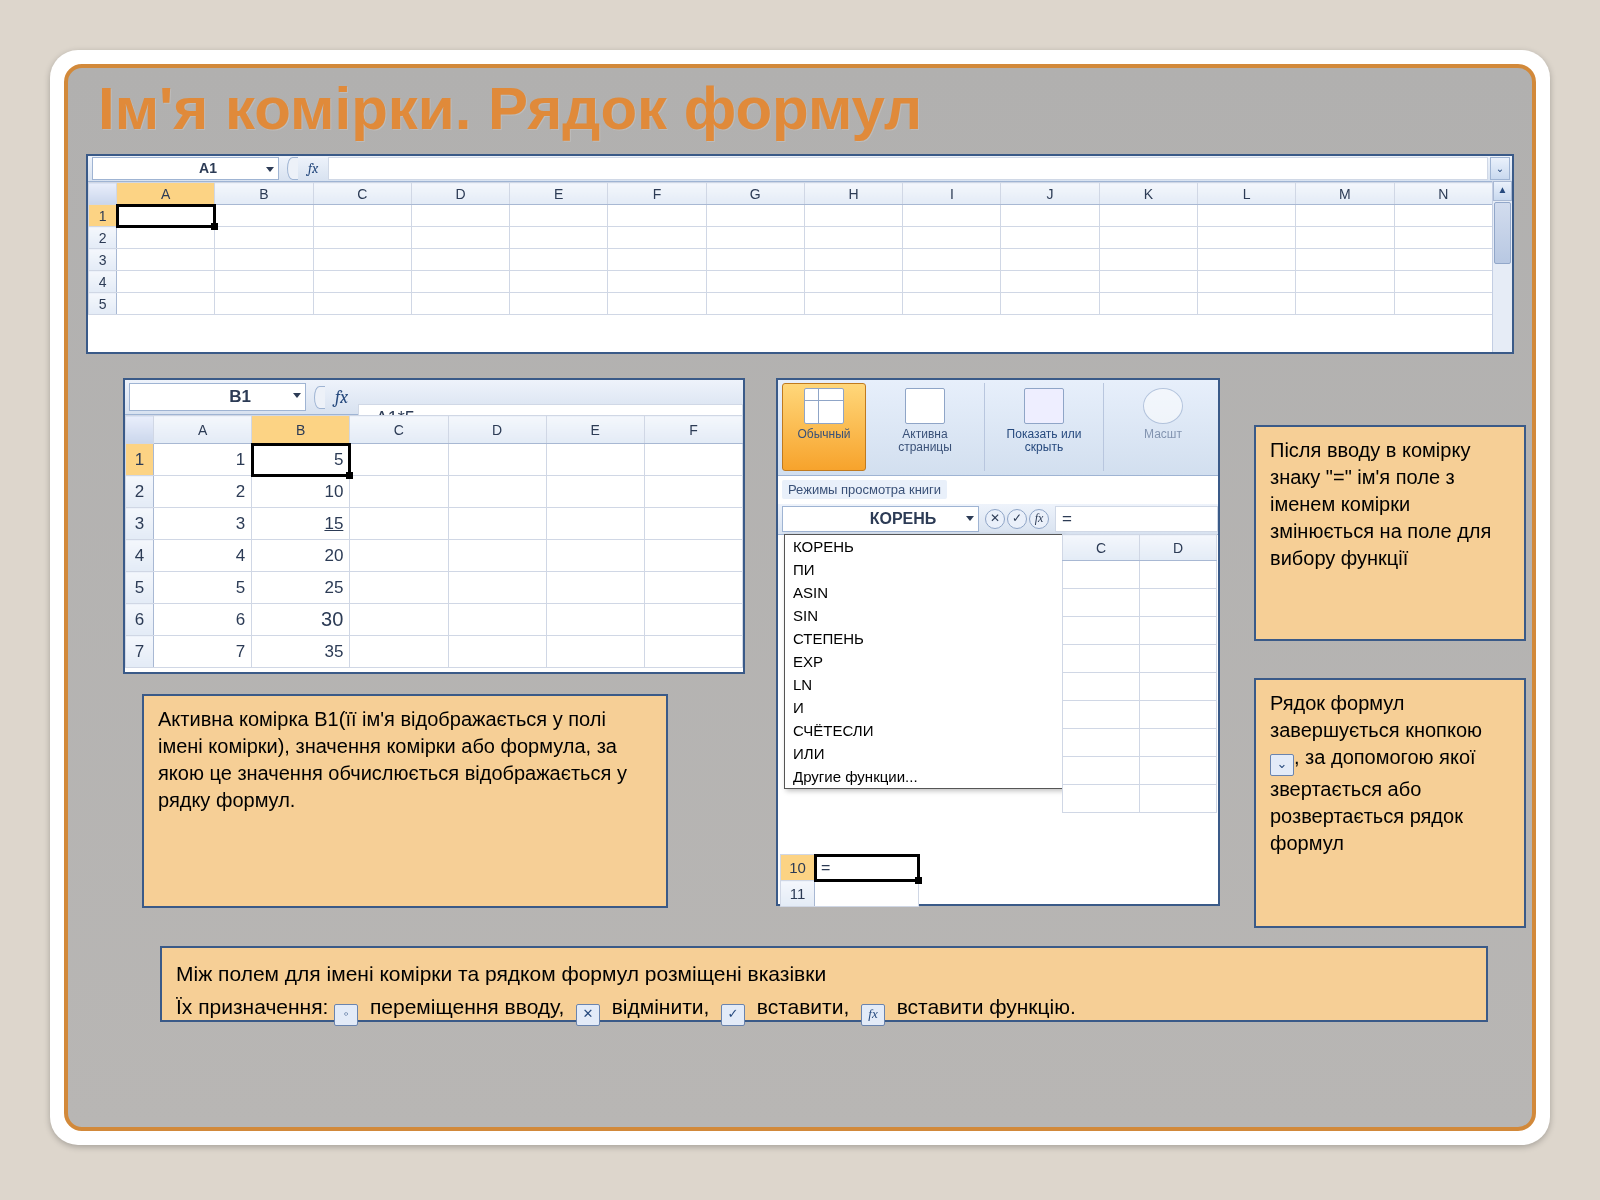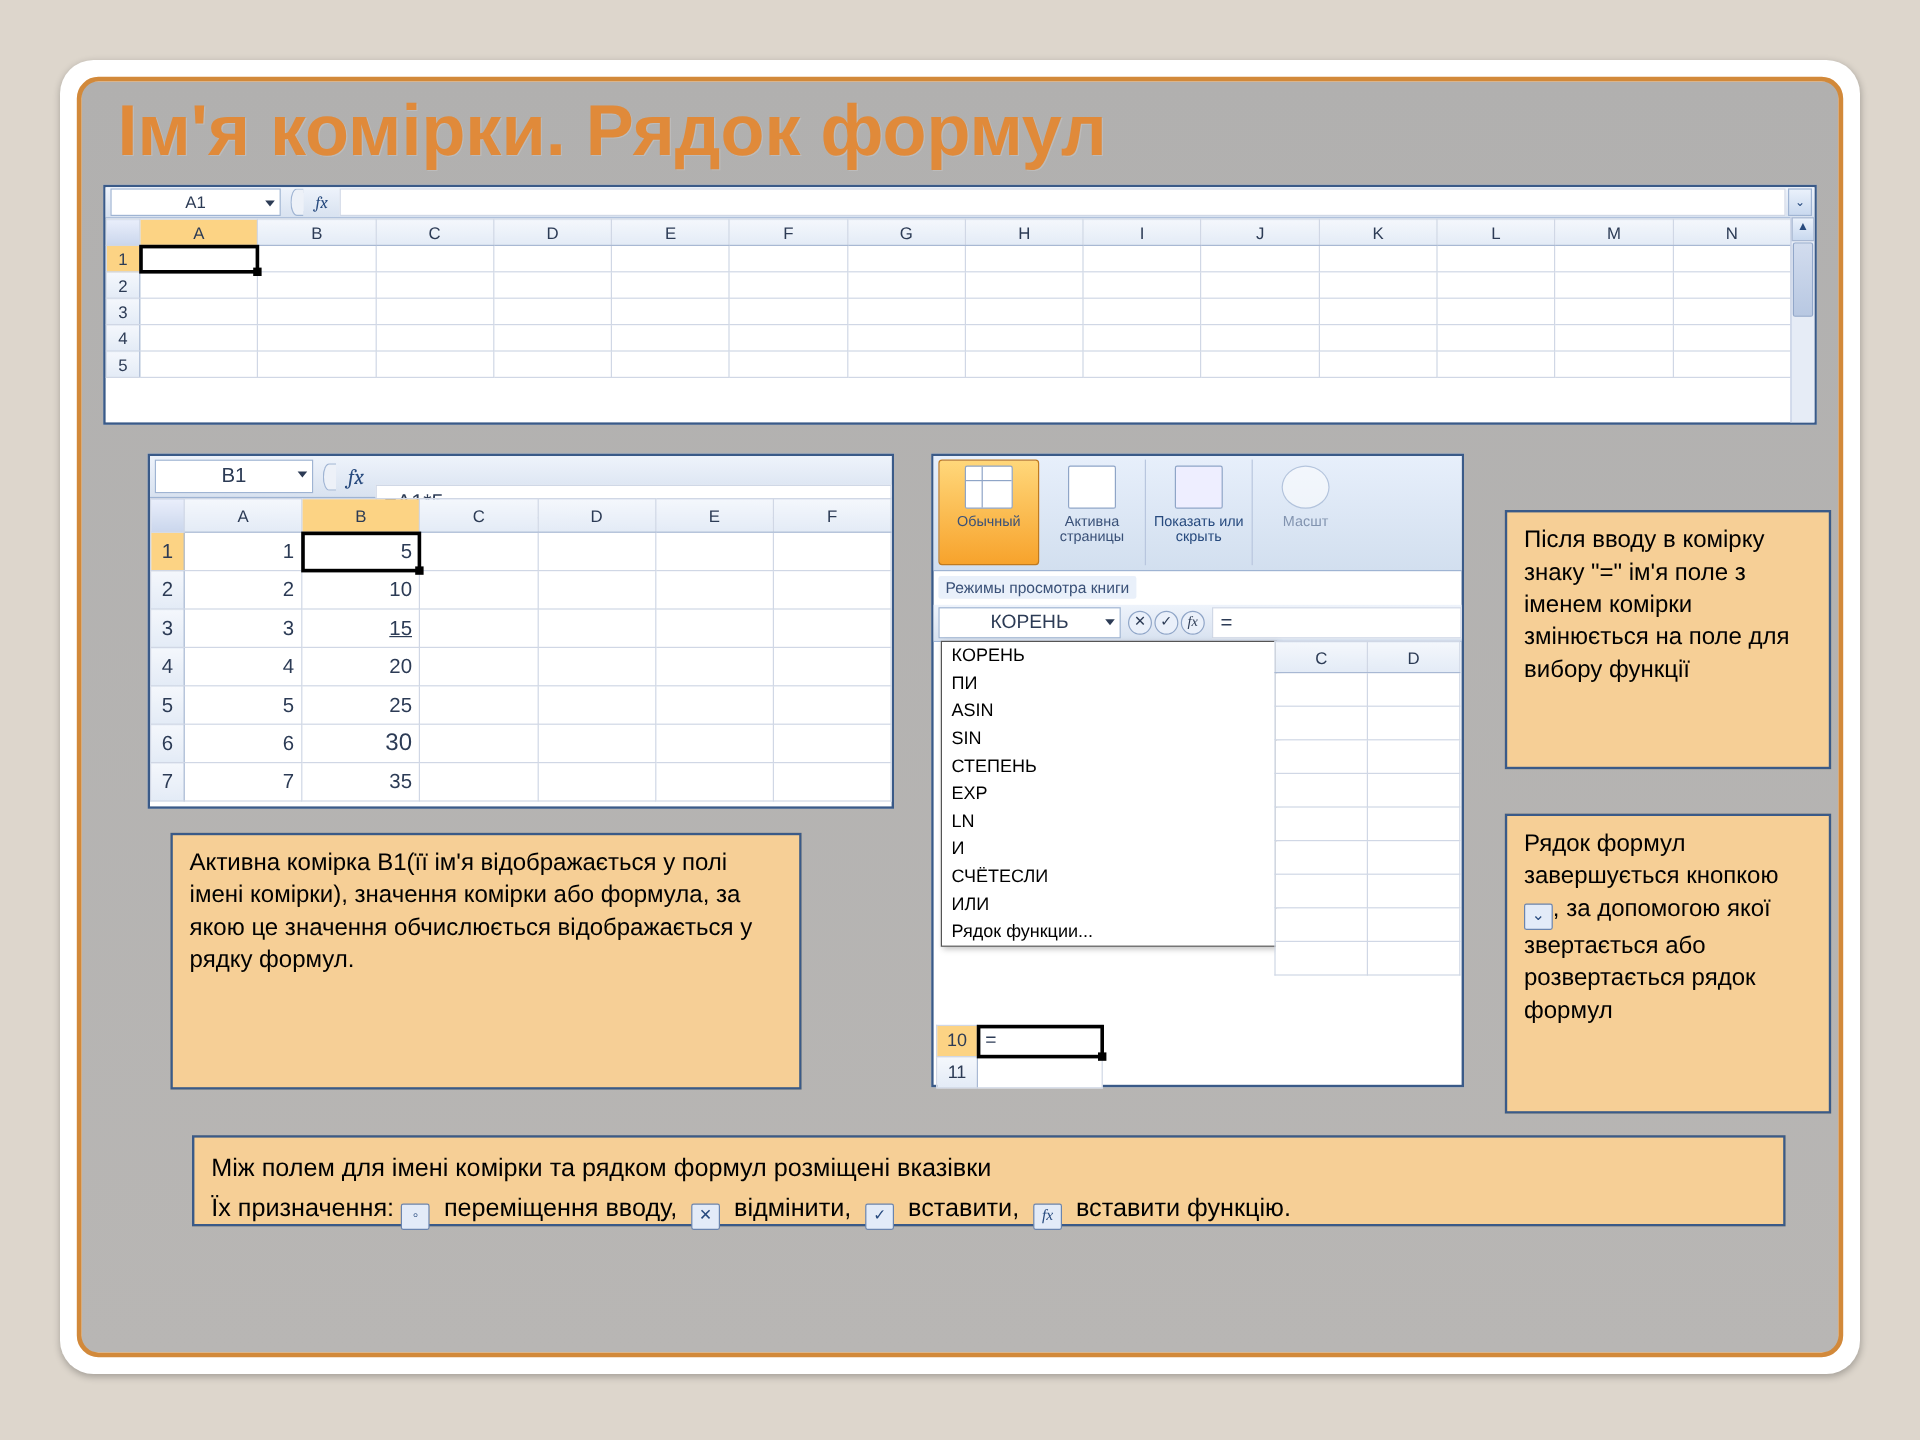--- a/index.html
+++ b/index.html
@@ -63,22 +63,23 @@
     color: #2c3b55;
   }
   .name-box {
     width: 140px;
     height: 21px;
     background: #fff;
     border: 1px solid #9fb4d3;
     margin-left: 4px;
     text-align: center;
     line-height: 21px;
-    font-weight: normal;
+    font-weight: bold;
     position: relative;
+    padding-left: 45px;
   }
   .name-box::after {
     content: "";
     position: absolute;
     right: 4px;
     top: 9px;
     border-left: 4px solid transparent;
     border-right: 4px solid transparent;
     border-top: 5px solid #2c3b55;
   }
@@ -198,21 +199,21 @@
   
   .fig3 { left: 708px; top: 310px; width: 444px; height: 528px; }
 
   .ribbon {
     height: 96px;
     background: linear-gradient(180deg,#e7effb,#d2dfef);
     border-bottom: 1px solid #9fb4d3;
     padding: 3px 4px;
     box-sizing: border-box;
     display: flex;
-    gap: 2px;
+    gap: 17px;
     align-items: flex-start;
     font-size: 12px;
     color: #3a5178;
   }
   .ribbon .btn-large {
     width: 84px;
     height: 88px;
     border: 1px solid transparent;
     border-radius: 3px;
     text-align: center;
@@ -591,21 +592,21 @@
         <div>КОРЕНЬ</div>
         <div>ПИ</div>
         <div>ASIN</div>
         <div>SIN</div>
         <div>СТЕПЕНЬ</div>
         <div>EXP</div>
         <div>LN</div>
         <div>И</div>
         <div>СЧЁТЕСЛИ</div>
         <div>ИЛИ</div>
-        <div>Рядок функции...</div>
+        <div>Другие функции...</div>
       </div>
 
       <div class="grid fig3-grid">
         <table style="width:155px;">
           <tbody>
               <tr>
                 <th class="colhead" style="width:77px;height:26px;">C</th>
                 <th class="colhead" style="width:77px;">D</th>
               </tr>
           <tr>

